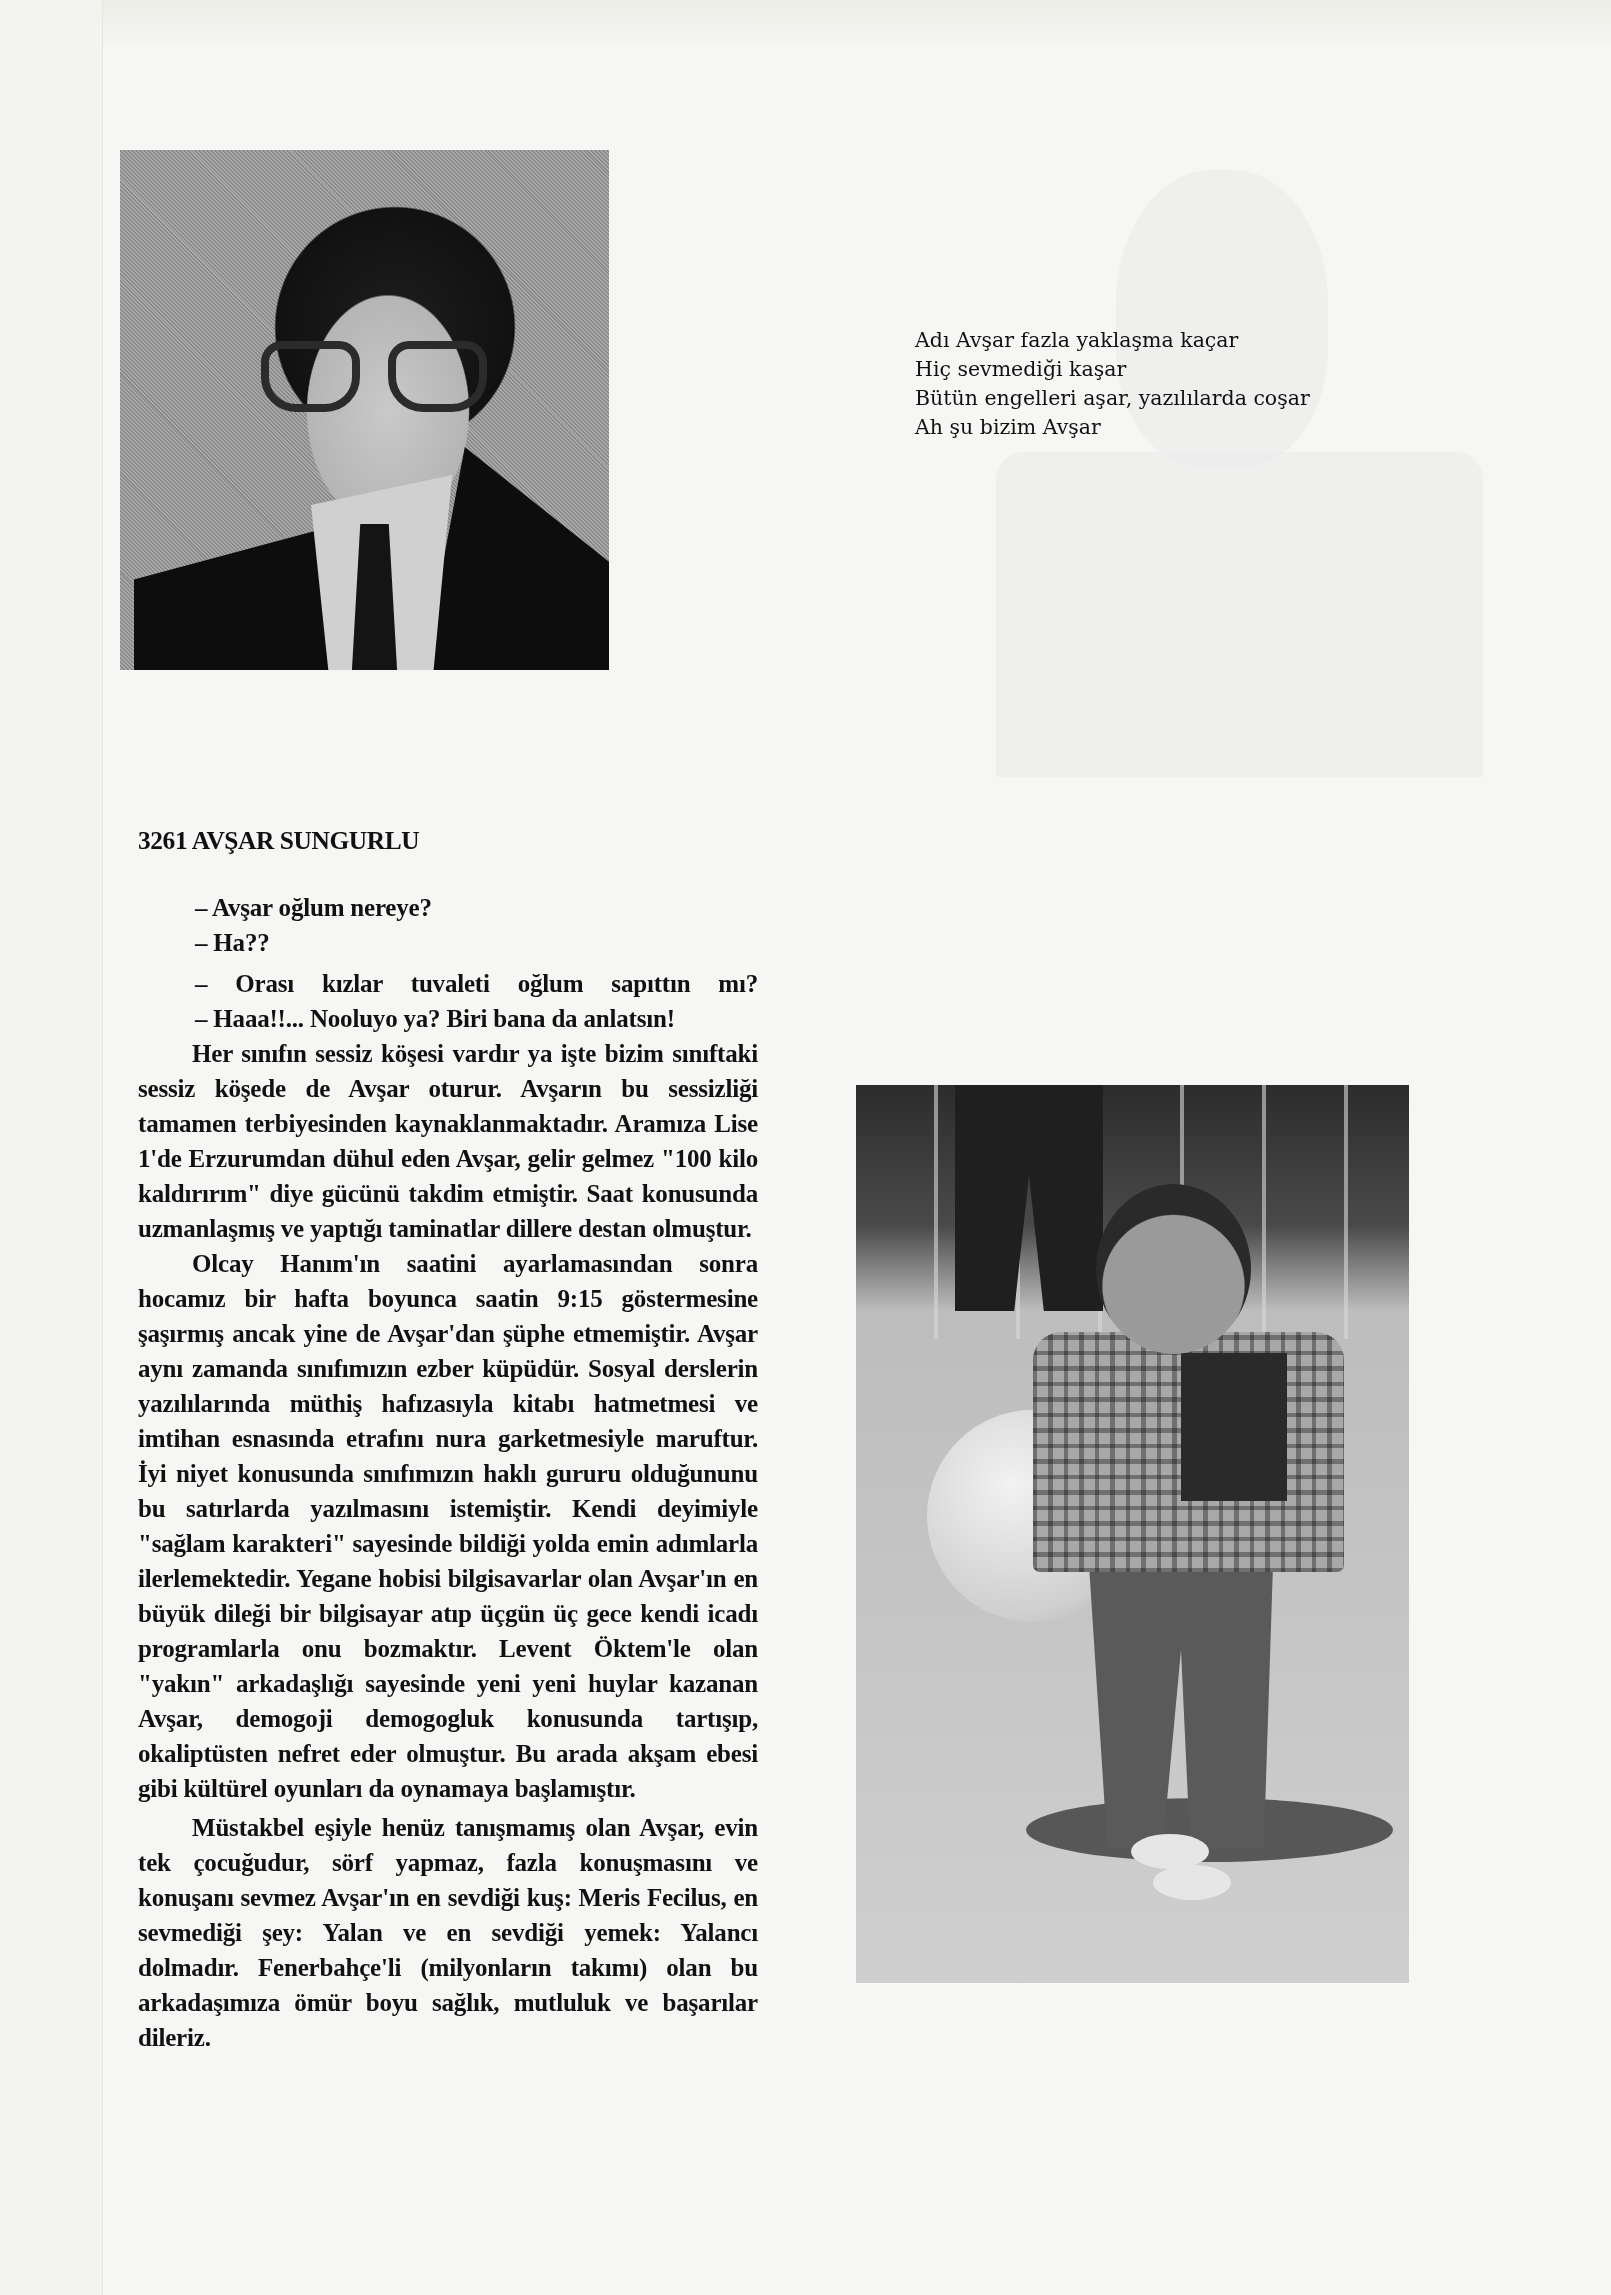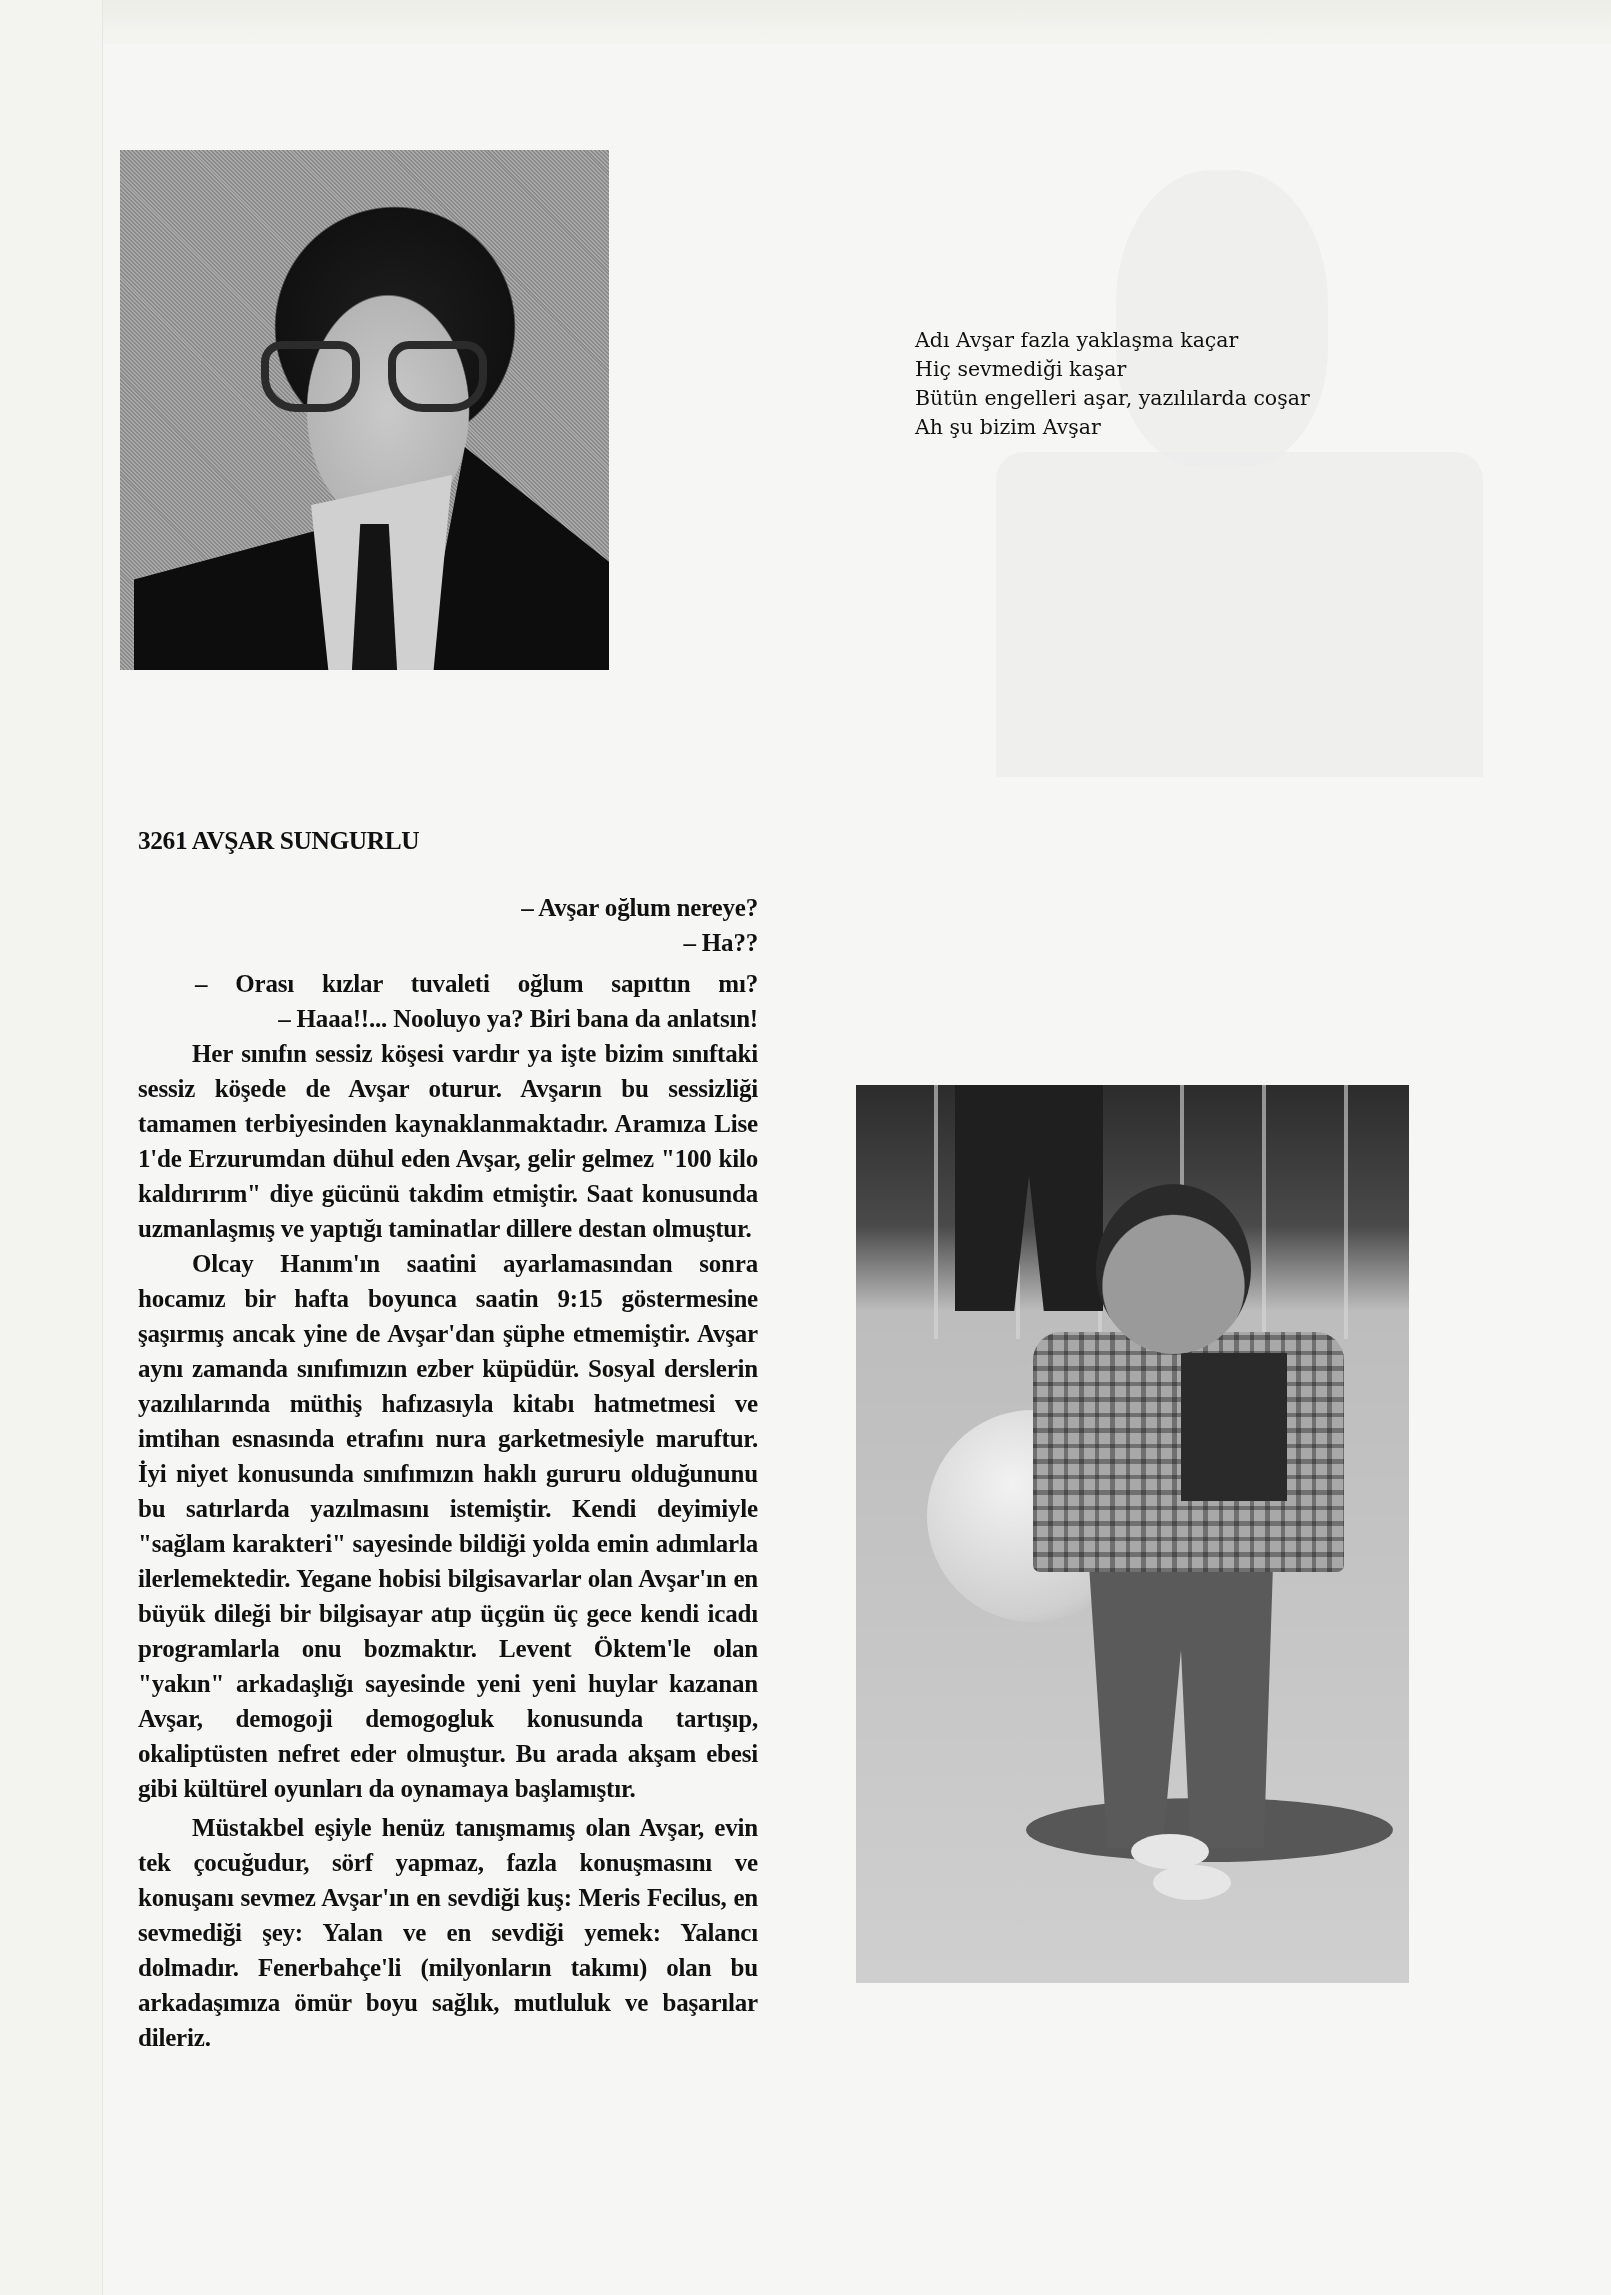--- a/index.html
+++ b/index.html
@@ -91,21 +91,21 @@
       font-size: 25.4px; font-weight: bold; letter-spacing: -0.4px;
     }
 
     
     .body-col {
       position: absolute; left: 138px; top: 890px; width: 620px;
       font-size: 25px; line-height: 35px; font-weight: bold;
       text-align: justify; letter-spacing: -0.2px;
     }
     .body-col p { margin: 0; }
-    .dialog { padding-left: 57px; text-align: right; }
+    .dialog { padding-left: 57px; text-align: left; }
     .indent { text-indent: 54px; }
 
     
     .child-photo {
       position: absolute; left: 856px; top: 1085px; width: 553px; height: 898px;
       background:
         linear-gradient(to bottom, #2c2c2c 0, #4a4a4a 141px, #bdbdbd 226px, #cfcfcf 100%);
       overflow: hidden;
     }
     .child-photo .fence {

